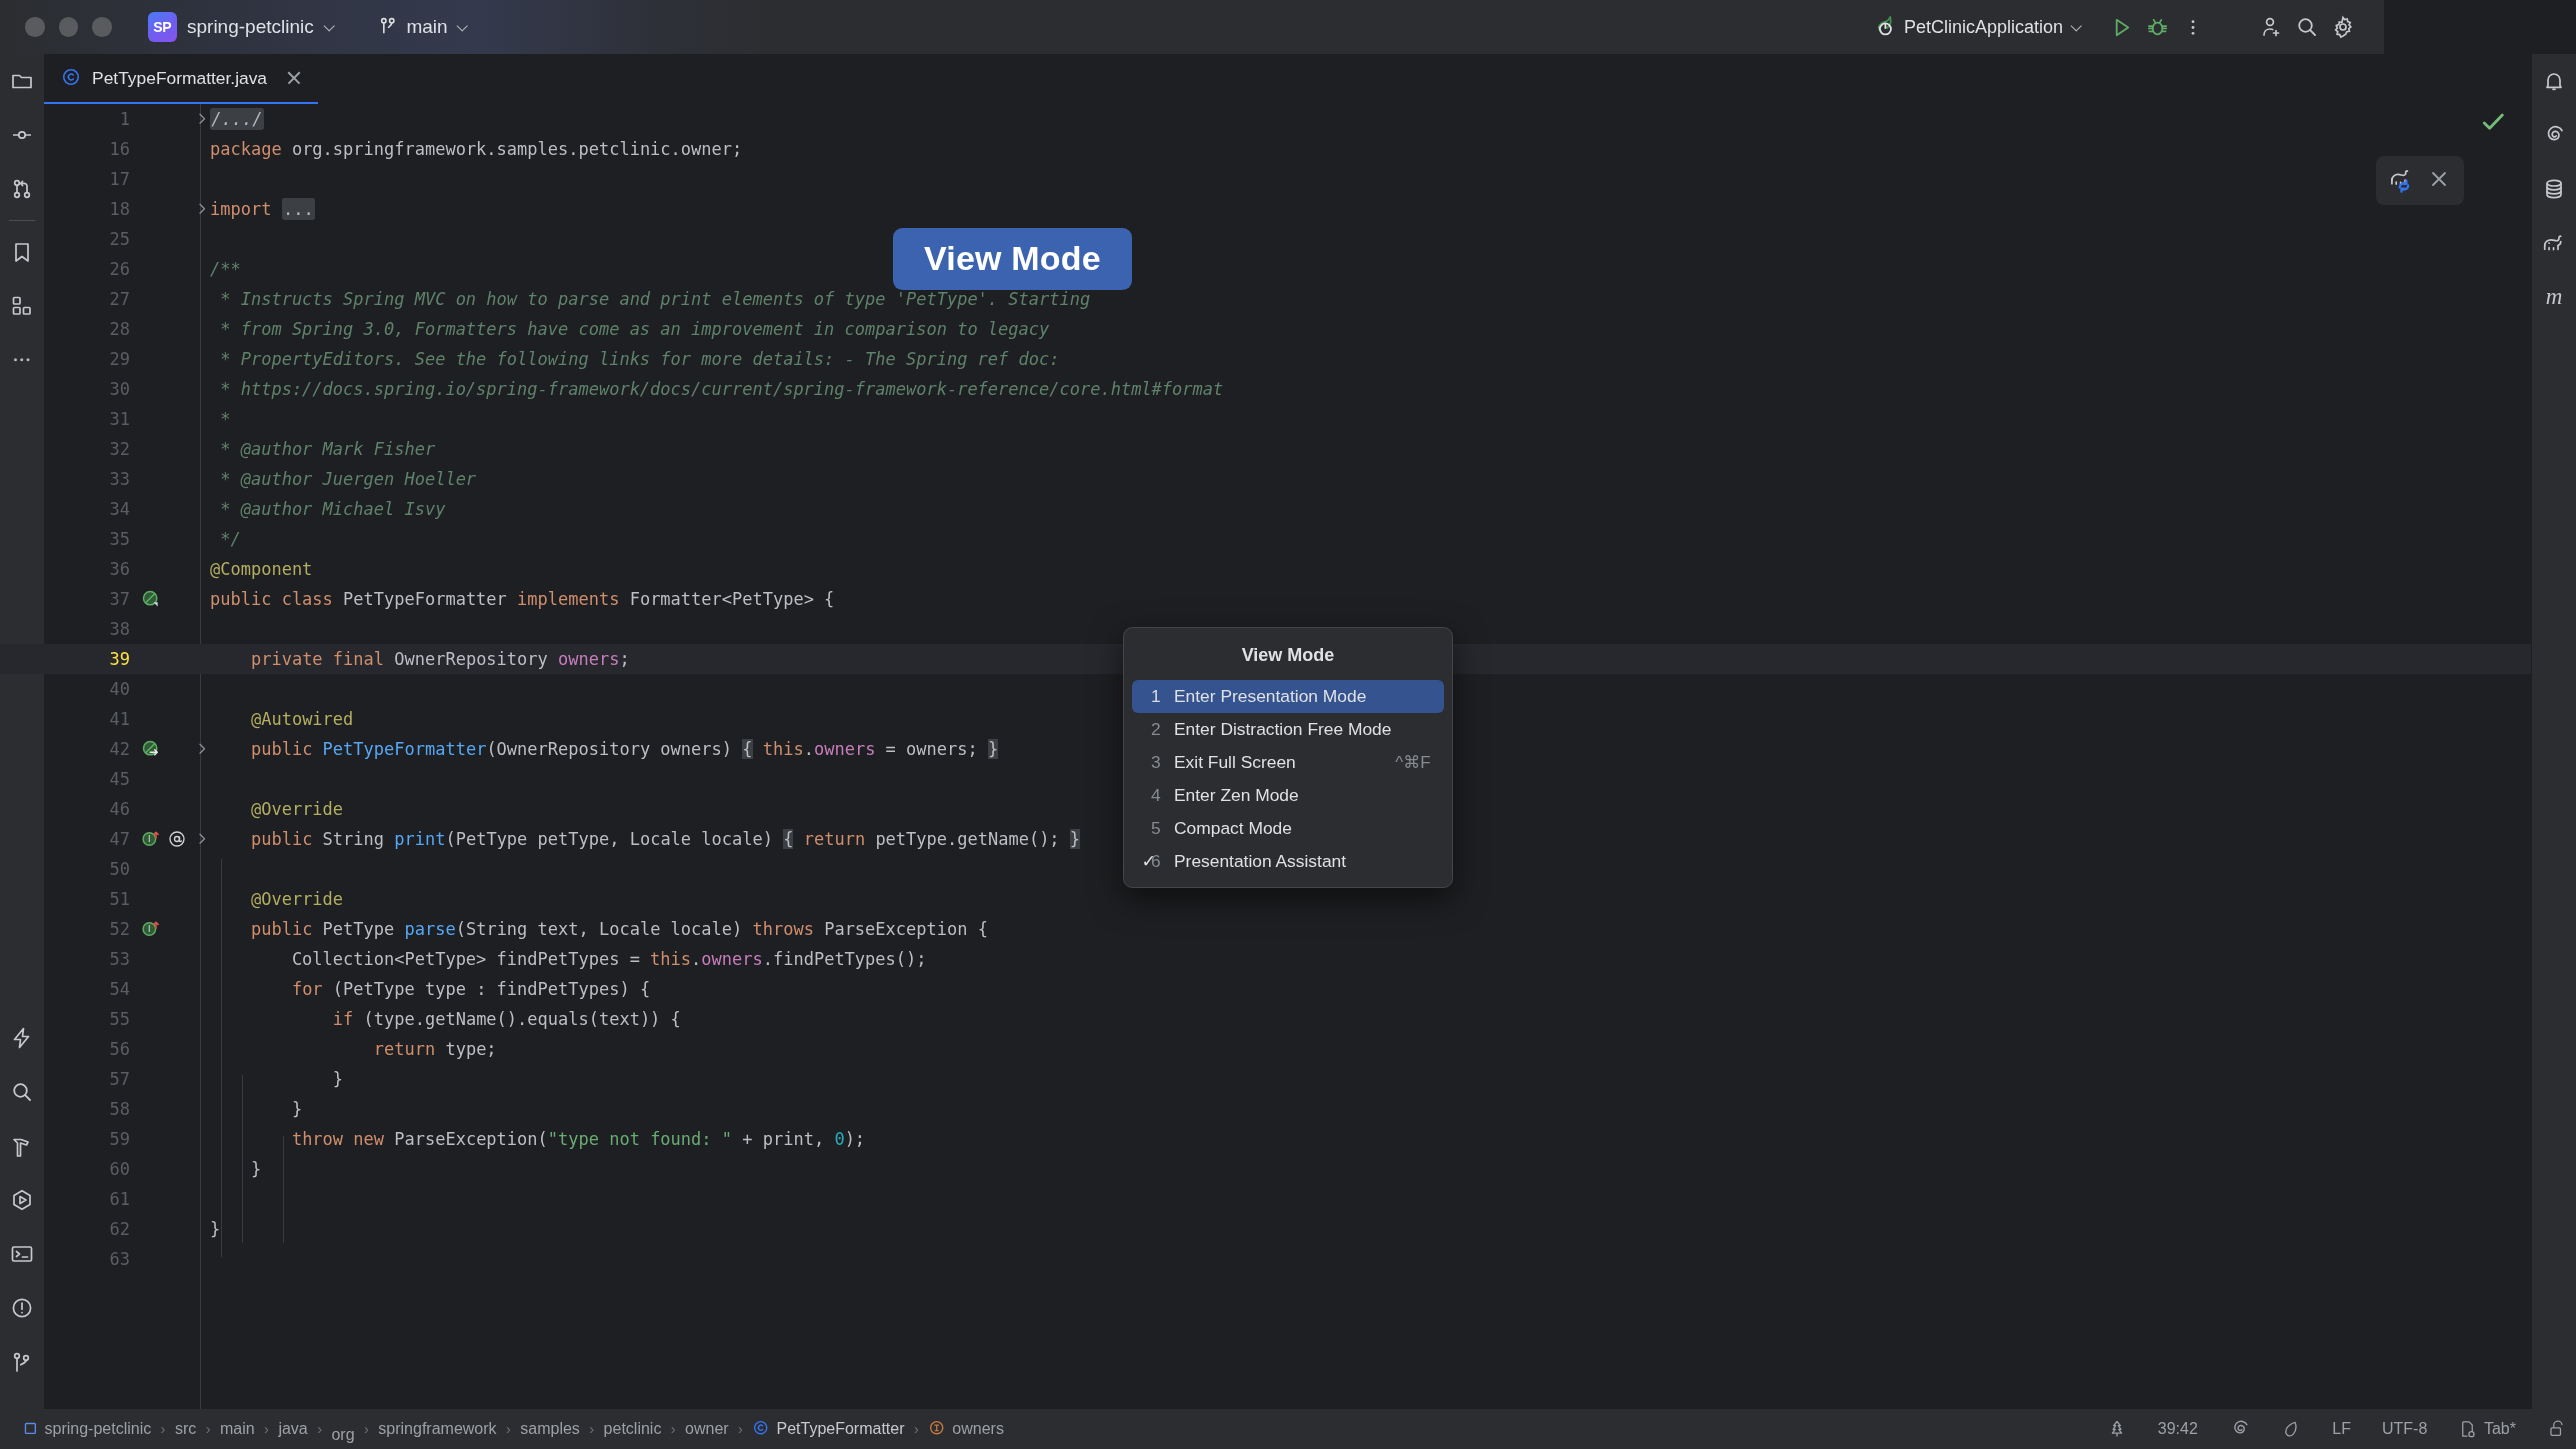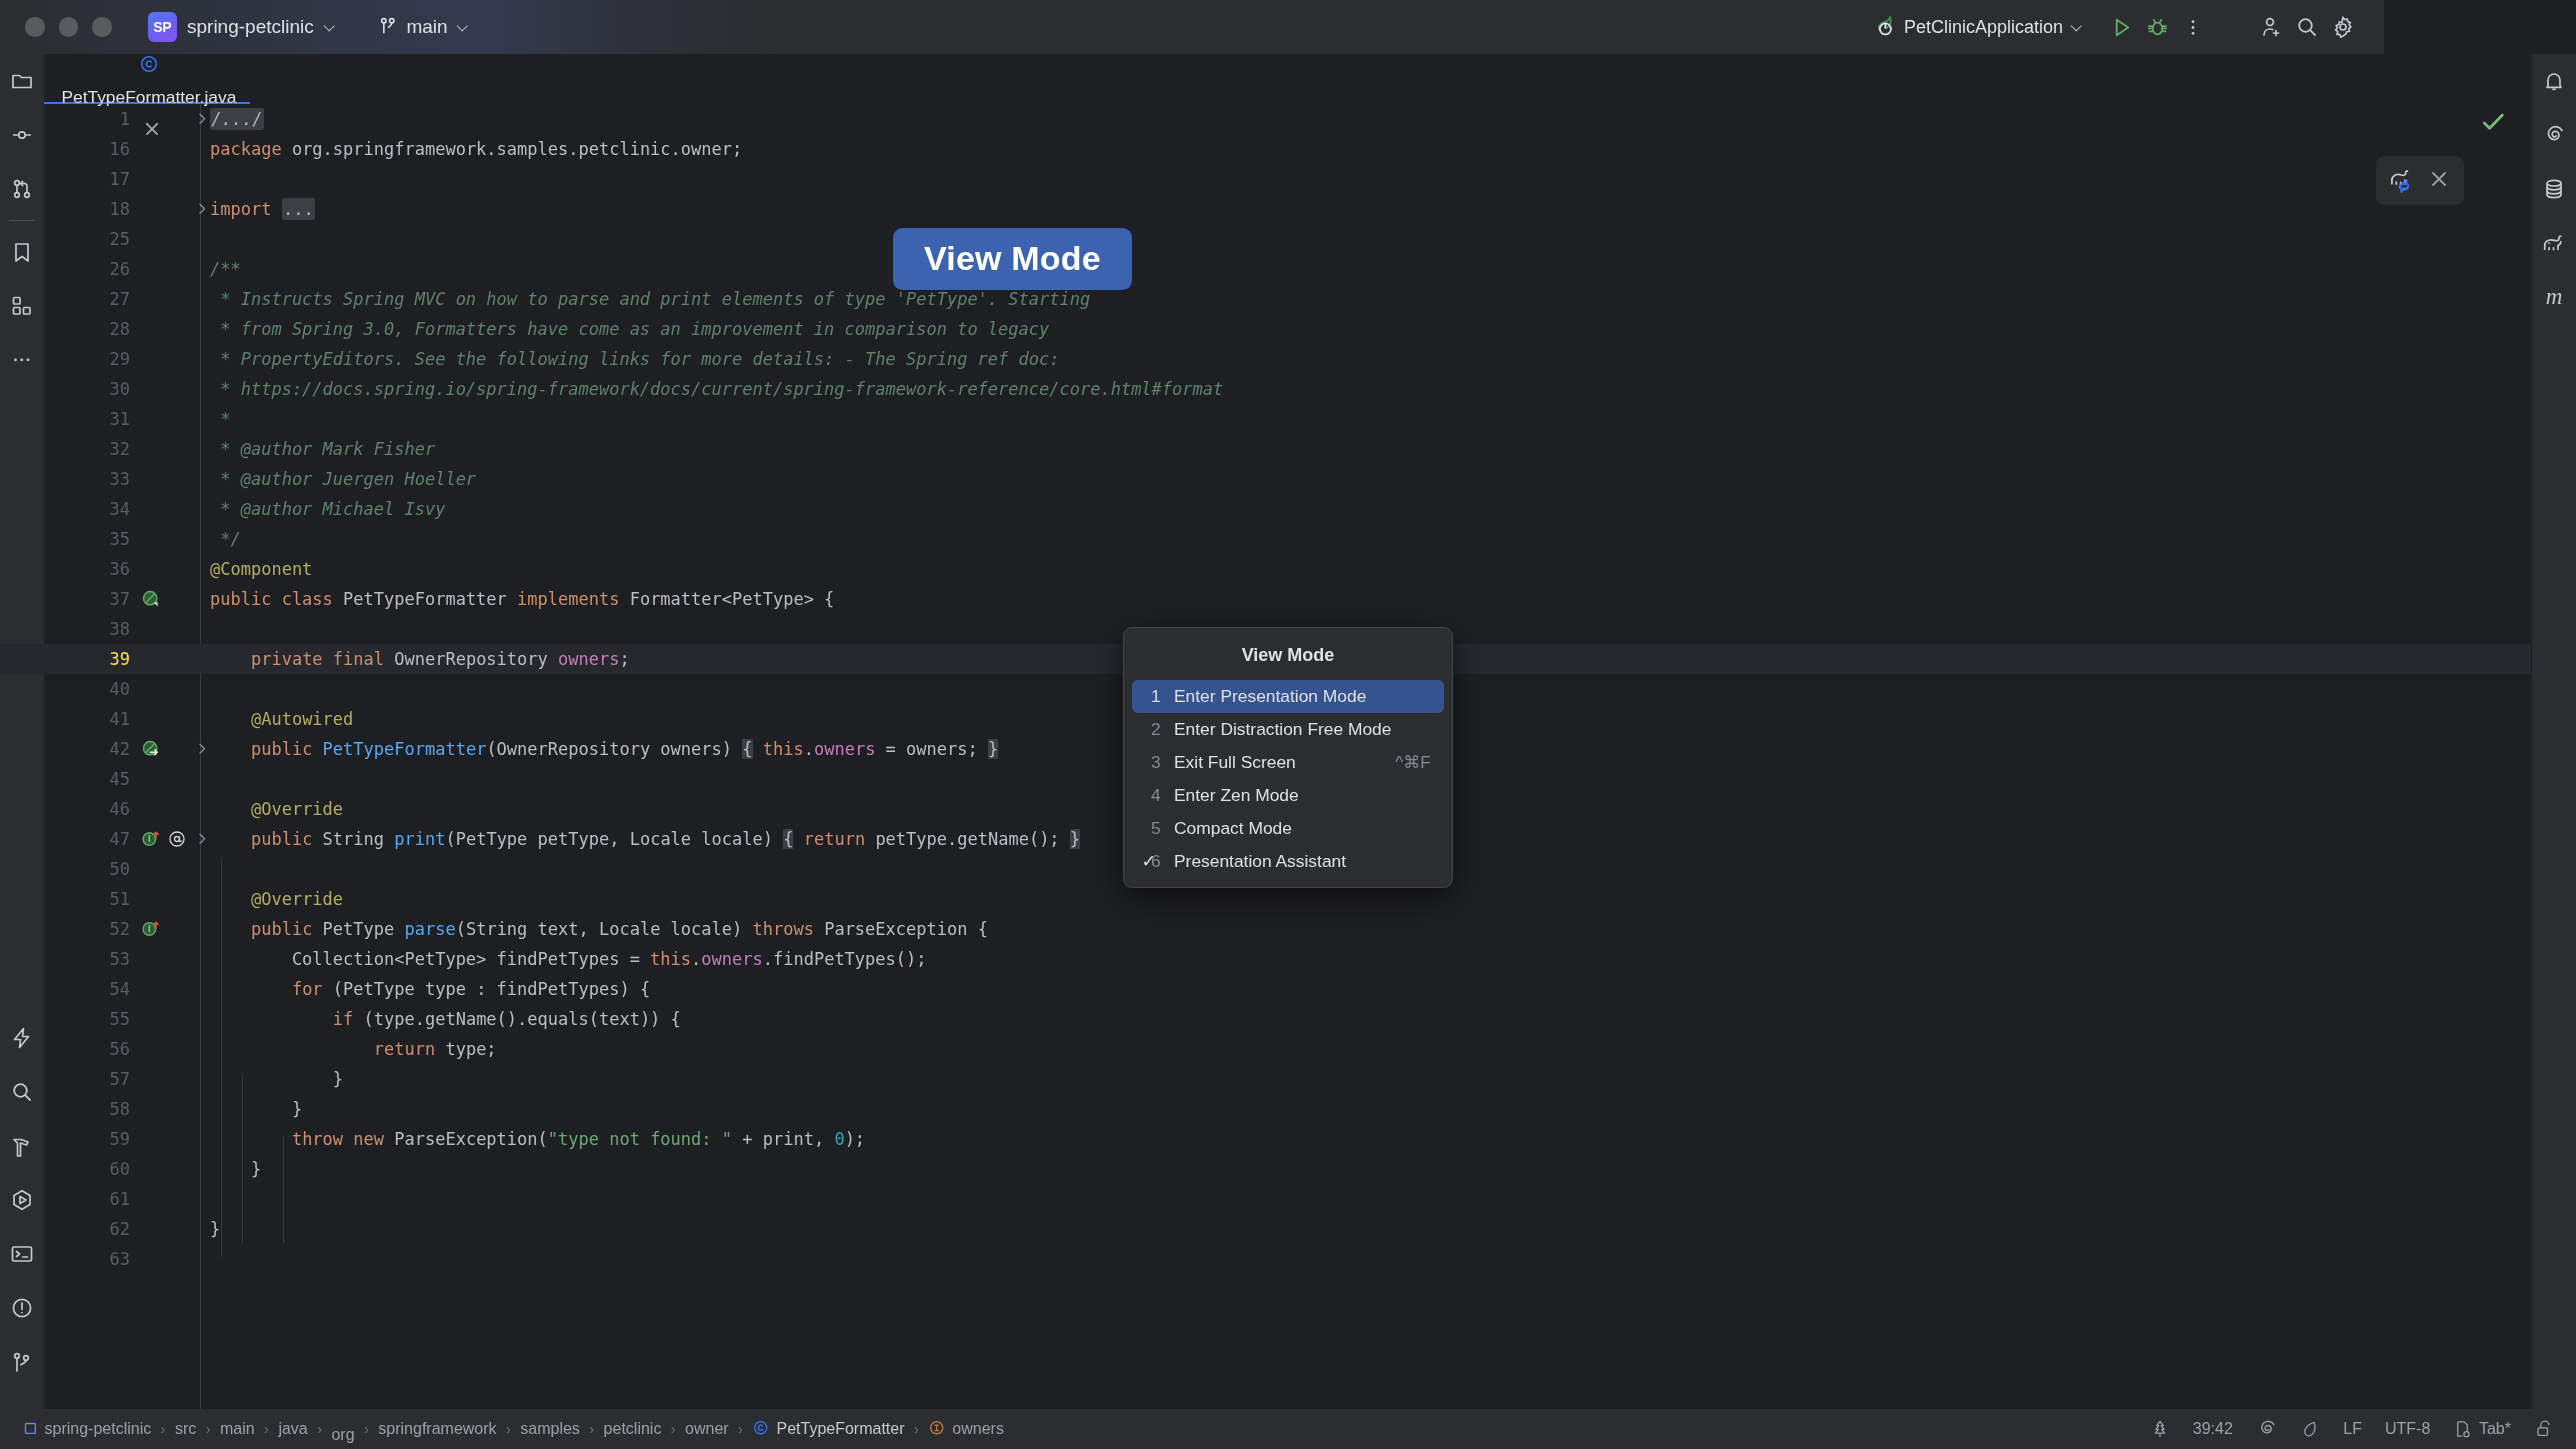--- a/index.html
+++ b/index.html
@@ -79,21 +79,20 @@
   }
   .tabstrip {
     position: absolute; top: 0; left: 0; width: 100%; height: 50px;
     background: #1e1f22;
     display: flex; align-items: flex-end;
   }
   .tab {
     display: flex; align-items: center; gap: 10.7px;
     padding: 0 13.4px 0 17.4px; height: 50px;
     border-bottom: 2px solid #3574f0;
-    flex-direction: column;
   }
   .tab-label { color: #dfe1e5; font-size: 17.4px; }
   .tab-close { width: 20px; height: 20px; position: relative; margin-left: 6.7px; }
   .tab-close::before, .tab-close::after {
     content: ""; position: absolute; left: 2px; top: 9.4px; width: 16px; height: 1.7px;
     background: #9da0a8;
   }
   .tab-close::before { transform: rotate(45deg); }
   .tab-close::after  { transform: rotate(-45deg); }
 
@@ -181,21 +180,21 @@
   .statusbar {
     position: absolute; left: 0; bottom: 0; width: 2576px; height: 40px;
     background: #2b2d30; display: flex; align-items: center;
   }
   .crumbs { display: flex; align-items: center; gap: 0; padding-left: 23px; }
   .crumb { color: #9da0a8; font-size: 16px; }
   .crumb.strong { color: #c7c9cf; }
   .crumb-sep { color: #6d7076; font-size: 14.8px; padding: 0 9.4px; }
   .sb-right {
     position: absolute; right: 0; top: 0; height: 40px;
-    display: flex; align-items: center; gap: 23px; padding-right: 23px;
+    display: flex; align-items: center; gap: 31px; padding-right: 10px;
   }
   .sb-text { color: #9da0a8; font-size: 16px; }
   .sb-ico { display: flex; align-items: center; justify-content: center; }
 </style>
 </head>
 <body>
 
 <div id="app">
 
   <div class="titlebar">

